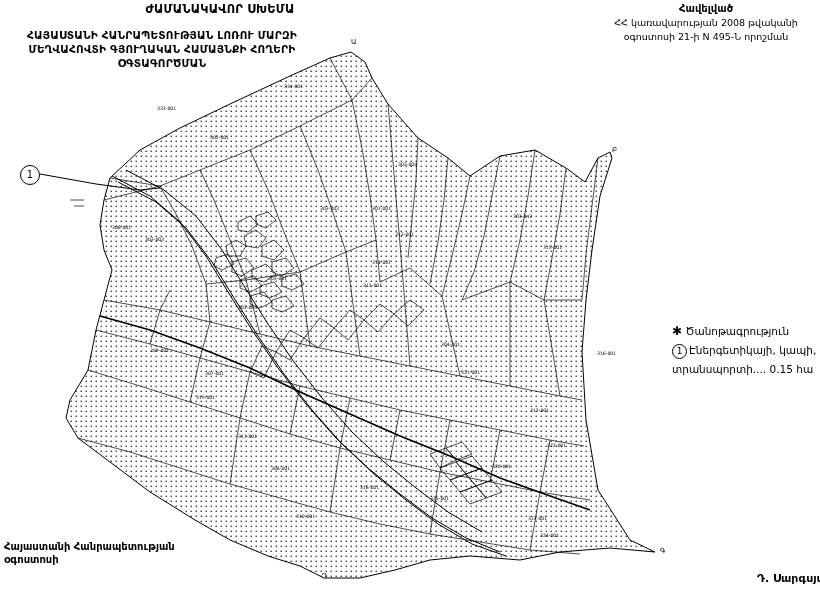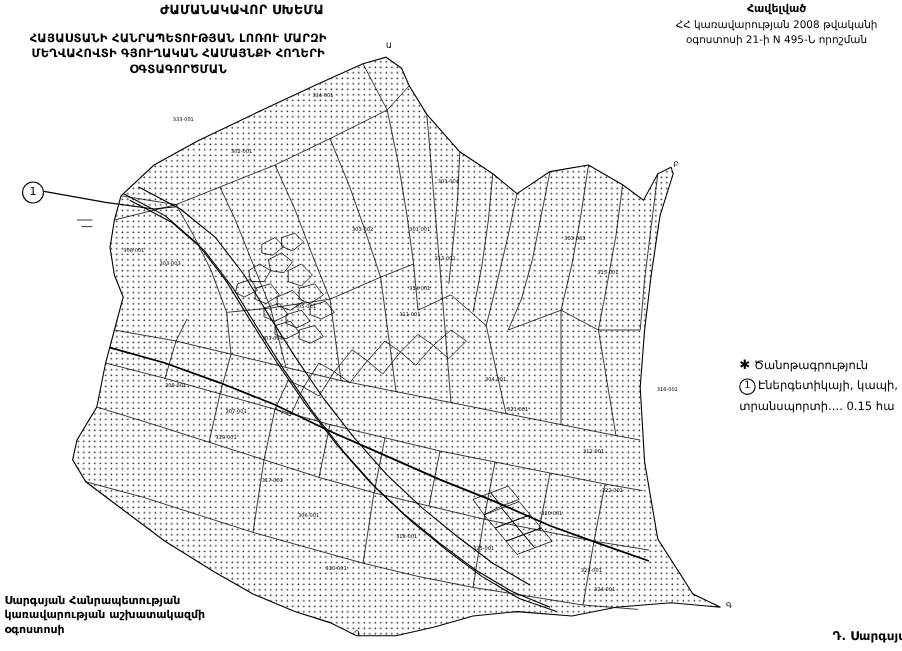--- a/index.html
+++ b/index.html
@@ -205,19 +205,18 @@
       <span class="star">✱</span>
       <span>Ծանոթագրություն</span>
     </div>
     <div class="ln">
       <span class="legcircle">1</span><span>Էներգետիկայի, կապի,</span>
     </div>
     <div class="ln">տրանսպորտի....  0.15  հա</div>
   </div>
 
   <div id="footer-left">
-    <div>Սարգսյան Հանրապետության</div>
-    <div>կառավարության աշխատակազմի</div>
+    <div>Հայաստանի Հանրապետության</div>
     <div>օգոստոսի</div>
   </div>
   <div id="footer-right">Դ. Սարգսյան</div>
 
 </div>
 
 </body></html>

